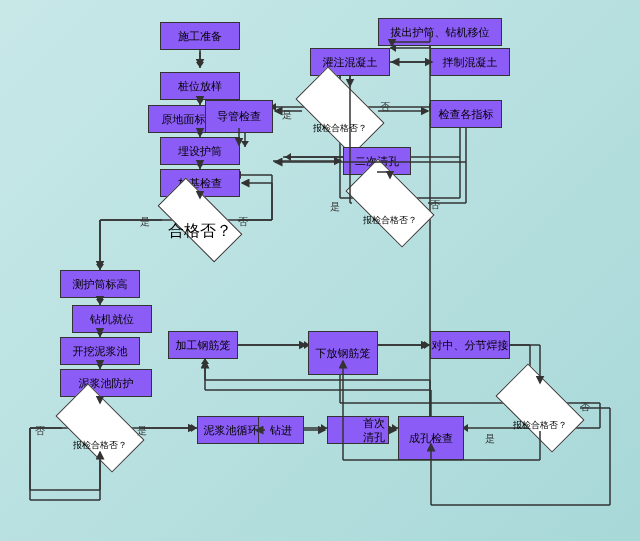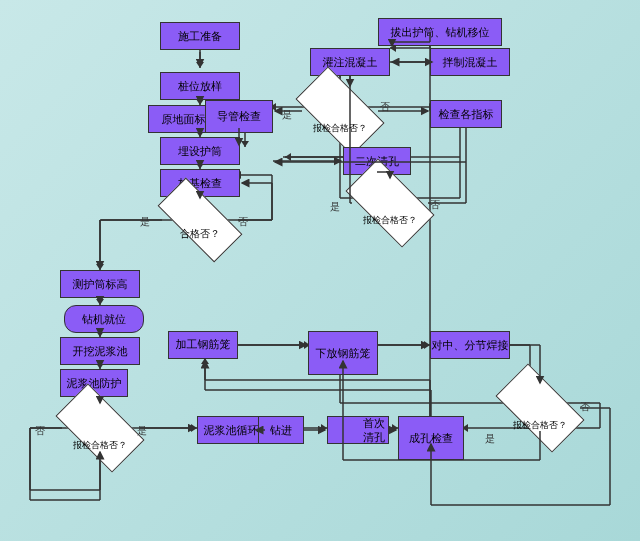--- a/index.html
+++ b/index.html
@@ -39,21 +39,21 @@
       height: 100%;
       background: white;
       border: 1.5px solid #333;
       transform: rotate(45deg);
       position: absolute;
     }
     .diamond-text {
       position: relative;
       z-index: 1;
       text-align: center;
-      font-size: 10px;
+      font-size: 16px;
       line-height: 1.2;
     }
     svg.arrows {
       position: absolute;
       top: 0; left: 0;
       width: 640px;
       height: 541px;
       pointer-events: none;
     }
     svg.arrows line, svg.arrows path, svg.arrows polyline {
@@ -219,29 +219,29 @@
   </div>
 
   <span class="label" style="left:140px;top:215px;">是</span>
 
   <span class="label" style="left:238px;top:215px;">否</span>
 
   <div class="box" style="left:60px;top:270px;width:80px;height:28px;">
     <span>测护筒标高</span>
   </div>
 
-  <div class="box" style="left:64px;top:305px;width:80px;height:28px;border-radius:12px;">
+  <div class="box" style="left:72px;top:305px;width:80px;height:28px;">
     <span>钻机就位</span>
   </div>
 
   <div class="box" style="left:60px;top:337px;width:80px;height:28px;">
     <span>开挖泥浆池</span>
   </div>
 
-  <div class="box" style="left:60px;top:369px;width:68px;height:28px;">
+  <div class="box" style="left:60px;top:369px;width:92px;height:28px;">
     <span>泥浆池防护</span>
   </div>
 
   <div class="diamond" style="left:60px;top:405px;width:80px;height:46px;">
     <div class="diamond-inner"></div>
     <span class="diamond-text" style="font-size:9px;">报检合格否？</span>
   </div>
   <span class="label" style="left:137px;top:424px;">是</span>
   <span class="label" style="left:35px;top:424px;">否</span>
 
@@ -254,21 +254,21 @@
   </div>
 
   <div class="box" style="left:327px;top:416px;width:62px;height:28px;padding-left:32px;">
     <span>首次清孔</span>
   </div>
 
   <div class="box" style="left:398px;top:416px;width:66px;height:44px;">
     <span>成孔检查</span>
   </div>
 
-  <div class="box" style="left:168px;top:331px;width:70px;height:28px;font-family:Liberation Mono, monospace;">
+  <div class="box" style="left:168px;top:331px;width:70px;height:28px;">
     <span>加工钢筋笼</span>
   </div>
 
   <div class="box" style="left:308px;top:331px;width:70px;height:44px;">
     <span>下放钢筋笼</span>
   </div>
 
   <div class="box" style="left:430px;top:331px;width:80px;height:28px;">
     <span>对中、分节焊接</span>
   </div>

